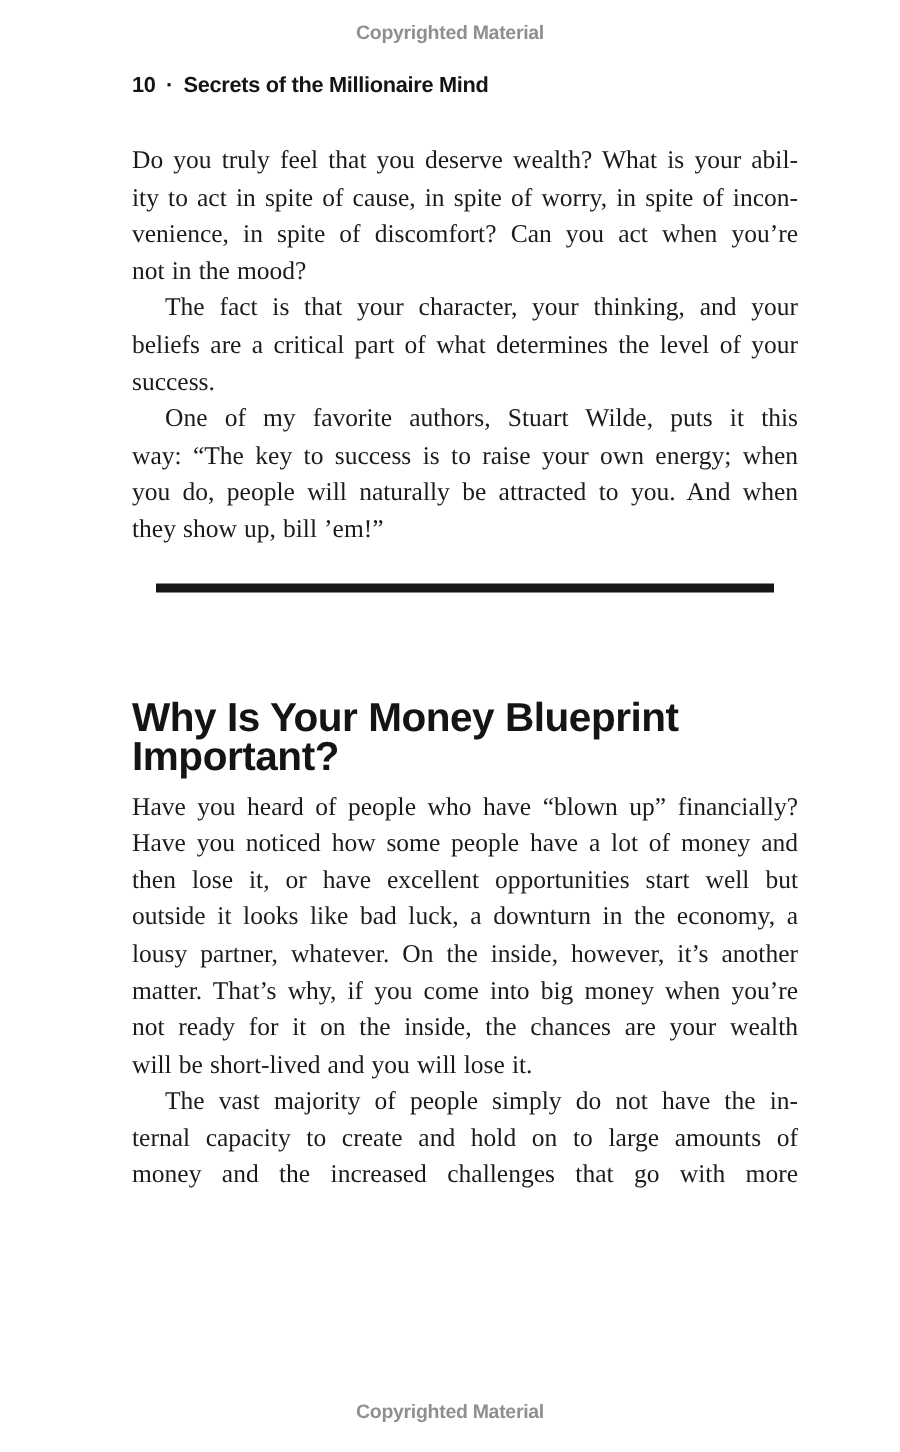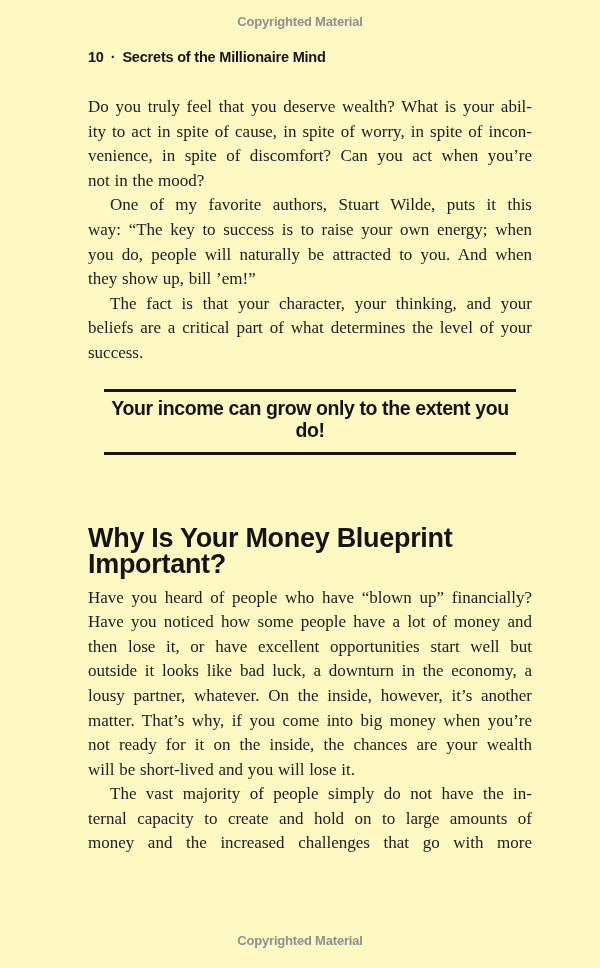--- a/index.html
+++ b/index.html
@@ -1,21 +1,21 @@
 <!DOCTYPE html>
 <html><head>
 <meta charset="utf-8">
 <style>
   html, body { margin: 0; padding: 0; background: #e9e9e9; }
   .page {
     position: relative;
     width: 600px;
     height: 968px;
     margin: 0 auto;
-    background: #fef9c3;
+    background: #ffffff;
     overflow: hidden;
     font-family: "Liberation Serif", serif;
     color: #1b1b1b;
   }
   .copyright {
     position: absolute;
     left: 0;
     width: 100%;
     text-align: center;
     font-family: "Liberation Sans", sans-serif;
@@ -110,35 +110,34 @@
   <div class="content">
 
     <div>
         <div class="paragraph">
           <div class="line">Do you truly feel that you deserve wealth? What is your abil-</div>
           <div class="line">ity to act in spite of cause, in spite of worry, in spite of incon-</div>
           <div class="line">venience, in spite of discomfort? Can you act when you’re</div>
           <div class="line last">not in the mood?</div>
         </div>
         <div class="paragraph">
+          <div class="line indent">The fact is that your character, your thinking, and your</div>
+          <div class="line">beliefs are a critical part of what determines the level of your</div>
+          <div class="line last">success.</div>
+        </div>
+        <div class="paragraph">
           <div class="line indent">One of my favorite authors, Stuart Wilde, puts it this</div>
           <div class="line">way: “The key to success is to raise your own energy; when</div>
           <div class="line">you do, people will naturally be attracted to you. And when</div>
           <div class="line last">they show up, bill ’em!”</div>
         </div>
-        <div class="paragraph">
-          <div class="line indent">The fact is that your character, your thinking, and your</div>
-          <div class="line">beliefs are a critical part of what determines the level of your</div>
-          <div class="line last">success.</div>
-        </div>
       </div>
 
     <div class="principle-box">
       <div class="rule"></div>
-      <div class="principle-text">Your income can grow only to the extent you do!</div>
       <div class="rule"></div>
     </div>
 
     <div class="section-heading">Why Is Your Money Blueprint Important?</div>
 
     <div>
         <div class="paragraph">
           <div class="line">Have you heard of people who have “blown up” financially?</div>
           <div class="line">Have you noticed how some people have a lot of money and</div>
           <div class="line">then lose it, or have excellent opportunities start well but</div>

